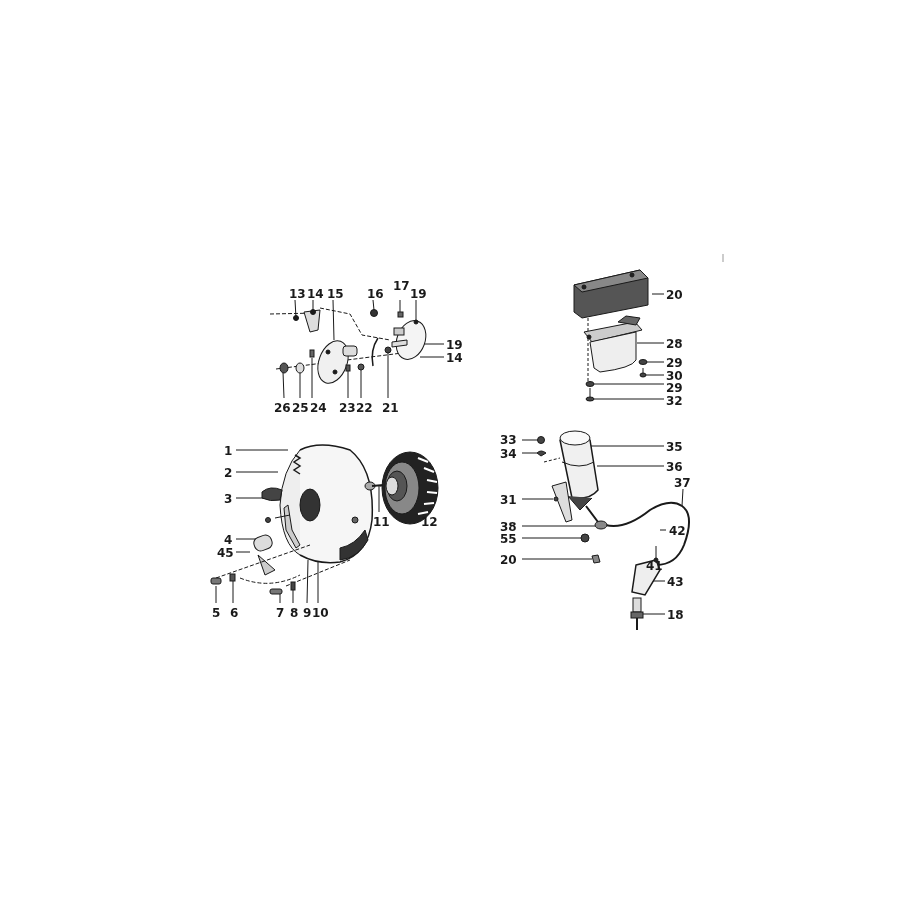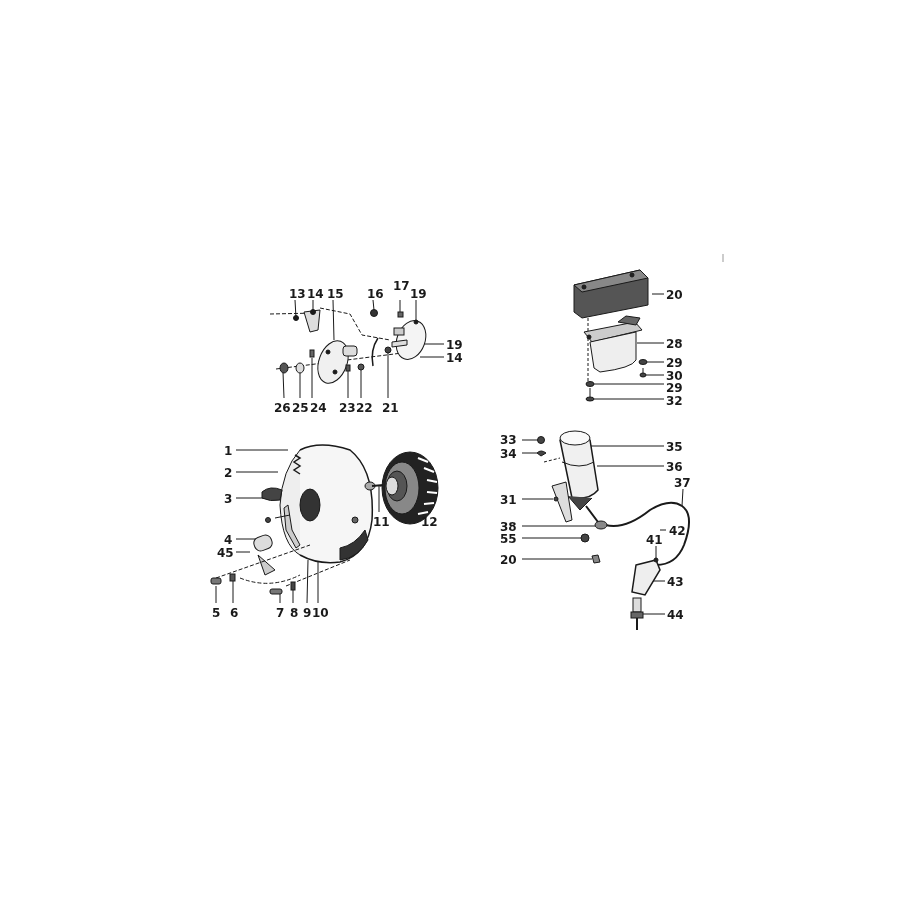--- a/index.html
+++ b/index.html
@@ -223,18 +223,18 @@
 <span class="lbl" style="left:666px;top:395px">32</span>
 <span class="lbl" style="left:500px;top:434px">33</span>
 <span class="lbl" style="left:500px;top:448px">34</span>
 <span class="lbl" style="left:666px;top:441px">35</span>
 <span class="lbl" style="left:666px;top:461px">36</span>
 <span class="lbl" style="left:500px;top:494px">31</span>
 <span class="lbl" style="left:674px;top:477px">37</span>
 <span class="lbl" style="left:500px;top:521px">38</span>
 <span class="lbl" style="left:669px;top:525px">42</span>
 <span class="lbl" style="left:500px;top:533px">55</span>
-<span class="lbl" style="left:646px;top:534px">41</span>
+<span class="lbl" style="left:646px;top:560px">41</span>
 <span class="lbl" style="left:500px;top:554px">20</span>
 <span class="lbl" style="left:667px;top:576px">43</span>
-<span class="lbl" style="left:667px;top:609px">44</span>
+<span class="lbl" style="left:667px;top:609px">18</span>
 
 </div>
 
 </body></html>

